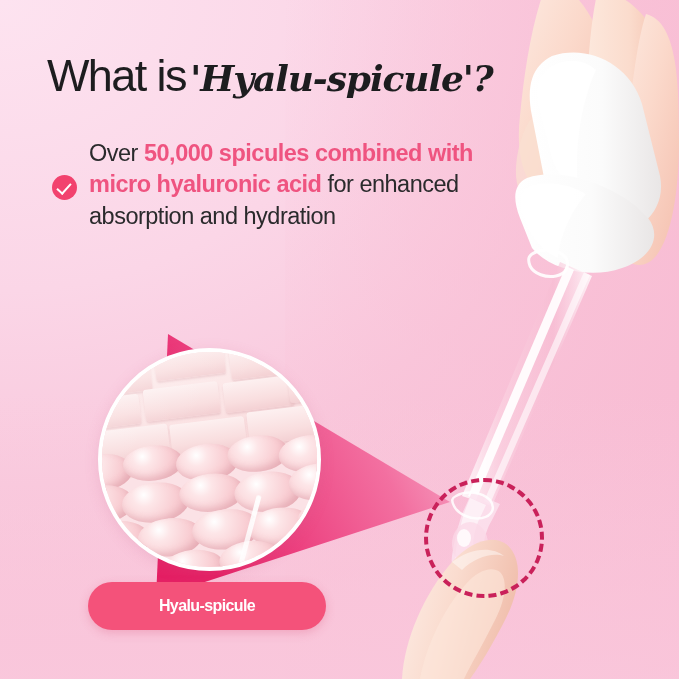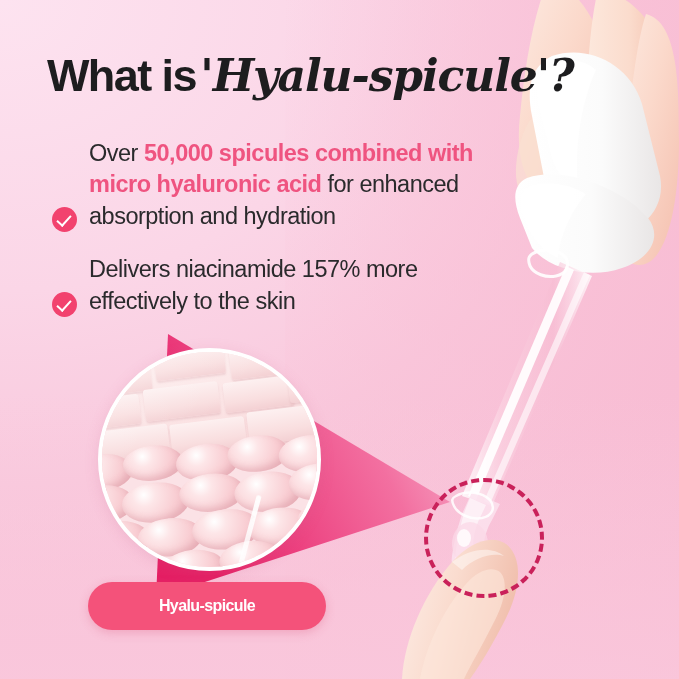--- a/index.html
+++ b/index.html
@@ -45,43 +45,43 @@
   .headline {
     position: absolute;
     left: 47px;
     top: 52px;
     white-space: nowrap;
     color: #1d1d1f;
     line-height: 1.08;
   }
   .headline .h-plain {
     font-family: "Liberation Sans", sans-serif;
-    font-weight: bold;
+    font-weight: normal;
     font-size: 45px;
     letter-spacing: -1.6px;
   }
   .headline .h-italic {
     font-family: "DejaVu Serif", "Liberation Serif", serif;
     font-weight: bold;
     font-style: italic;
-    font-size: 44px;
+    font-size: 36px;
     letter-spacing: -1.1px;
   }
 
   
   .bullets {
     position: absolute;
     left: 52px;
     top: 138px;
     width: 470px;
   }
   .bullet {
     position: relative;
     display: flex;
-    align-items: flex-end;
+    align-items: center;
     margin-bottom: 22px;
   }
   .check-icon {
     flex: 0 0 auto;
     width: 25px;
     height: 25px;
     border-radius: 50%;
     background: #f2426e;
     margin-top: 4px;
     margin-right: 12px;
@@ -322,26 +322,20 @@
 
   <div class="bullets">
 
     <div class="bullet">
       <span class="check-icon"></span>
       <span class="bullet-text">
         <span>Over </span><span class="hl">50,000 spicules combined with micro hyaluronic acid</span><span> for enhanced absorption and hydration</span>
       </span>
     </div>
 
-    <div class="bullet">
-      <span class="check-icon"></span>
-      <span class="bullet-text">
-        <span>Delivers niacinamide 157% more effectively to the skin</span>
-      </span>
-    </div>
 
   </div>
 
   <div class="magnifier">
     <div class="mag-inner">
 
       <div class="brick-layer">
         <div class="brick" style="left:-2%;  top:6%;  width:30%; height:26%;"></div>
         <div class="brick" style="left:30%;  top:2%;  width:28%; height:24%;"></div>
         <div class="brick" style="left:60%;  top:7%;  width:30%; height:25%;"></div>

